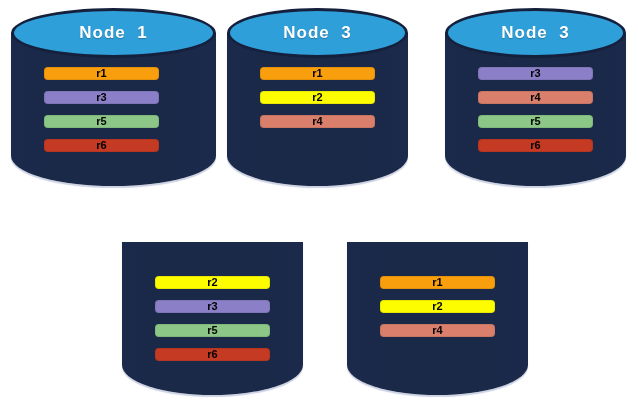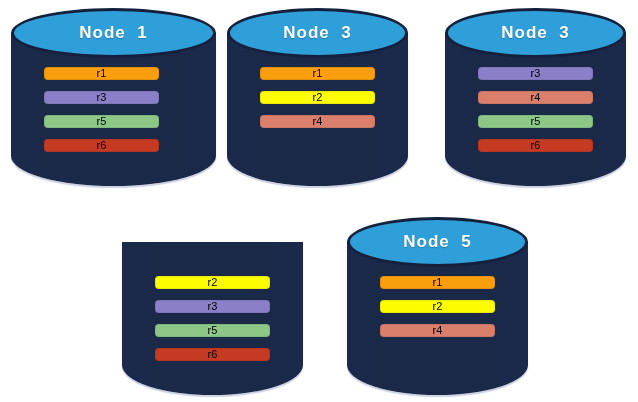--- a/index.html
+++ b/index.html
@@ -36,21 +36,21 @@
   .bars{
     position:absolute;left:33px;top:59px;width:115px;
     display:flex;flex-direction:column;gap:11px;
   }
   .bar{
     height:13px;
     border-radius:4px;
     display:flex;align-items:center;justify-content:center;
     color:#000000;
     font-size:11px;
-    font-weight:normal;
+    font-weight:bold;
     line-height:13px;
     box-shadow:inset 0 0 0 1px rgba(0,0,0,0.08);
   }
 </style>
 </head>
 <body>
 
 <div id="canvas">
   <div class="cylinder" style="left: 11px; top: 8px; padding-left: 24px;">
     <div class="cyl-body"></div>
@@ -95,22 +95,19 @@
     <div class="bars">
         <div class="bar" style="background: rgb(253, 253, 0); color: rgb(0, 0, 0);">r2</div>
         <div class="bar" style="background: rgb(139, 127, 199); color: rgb(0, 0, 0);">r3</div>
         <div class="bar" style="background: rgb(140, 199, 135); color: rgb(0, 0, 0);">r5</div>
         <div class="bar" style="background: rgb(197, 58, 34); color: rgb(0, 0, 0);">r6</div>
       </div>
   </div>
 
   <div class="cylinder" style="left: 347px; top: 217px;">
     <div class="cyl-body"></div>
-    <div class="cyl-top">
-      <span class="node-label">Node  5</span>
-    </div>
     <div class="bars">
         <div class="bar" style="background: rgb(249, 158, 12); color: rgb(0, 0, 0);">r1</div>
         <div class="bar" style="background: rgb(253, 253, 0); color: rgb(0, 0, 0);">r2</div>
         <div class="bar" style="background: rgb(217, 127, 107); color: rgb(0, 0, 0);">r4</div>
       </div>
   </div>
 </div>
 
 </body></html>

